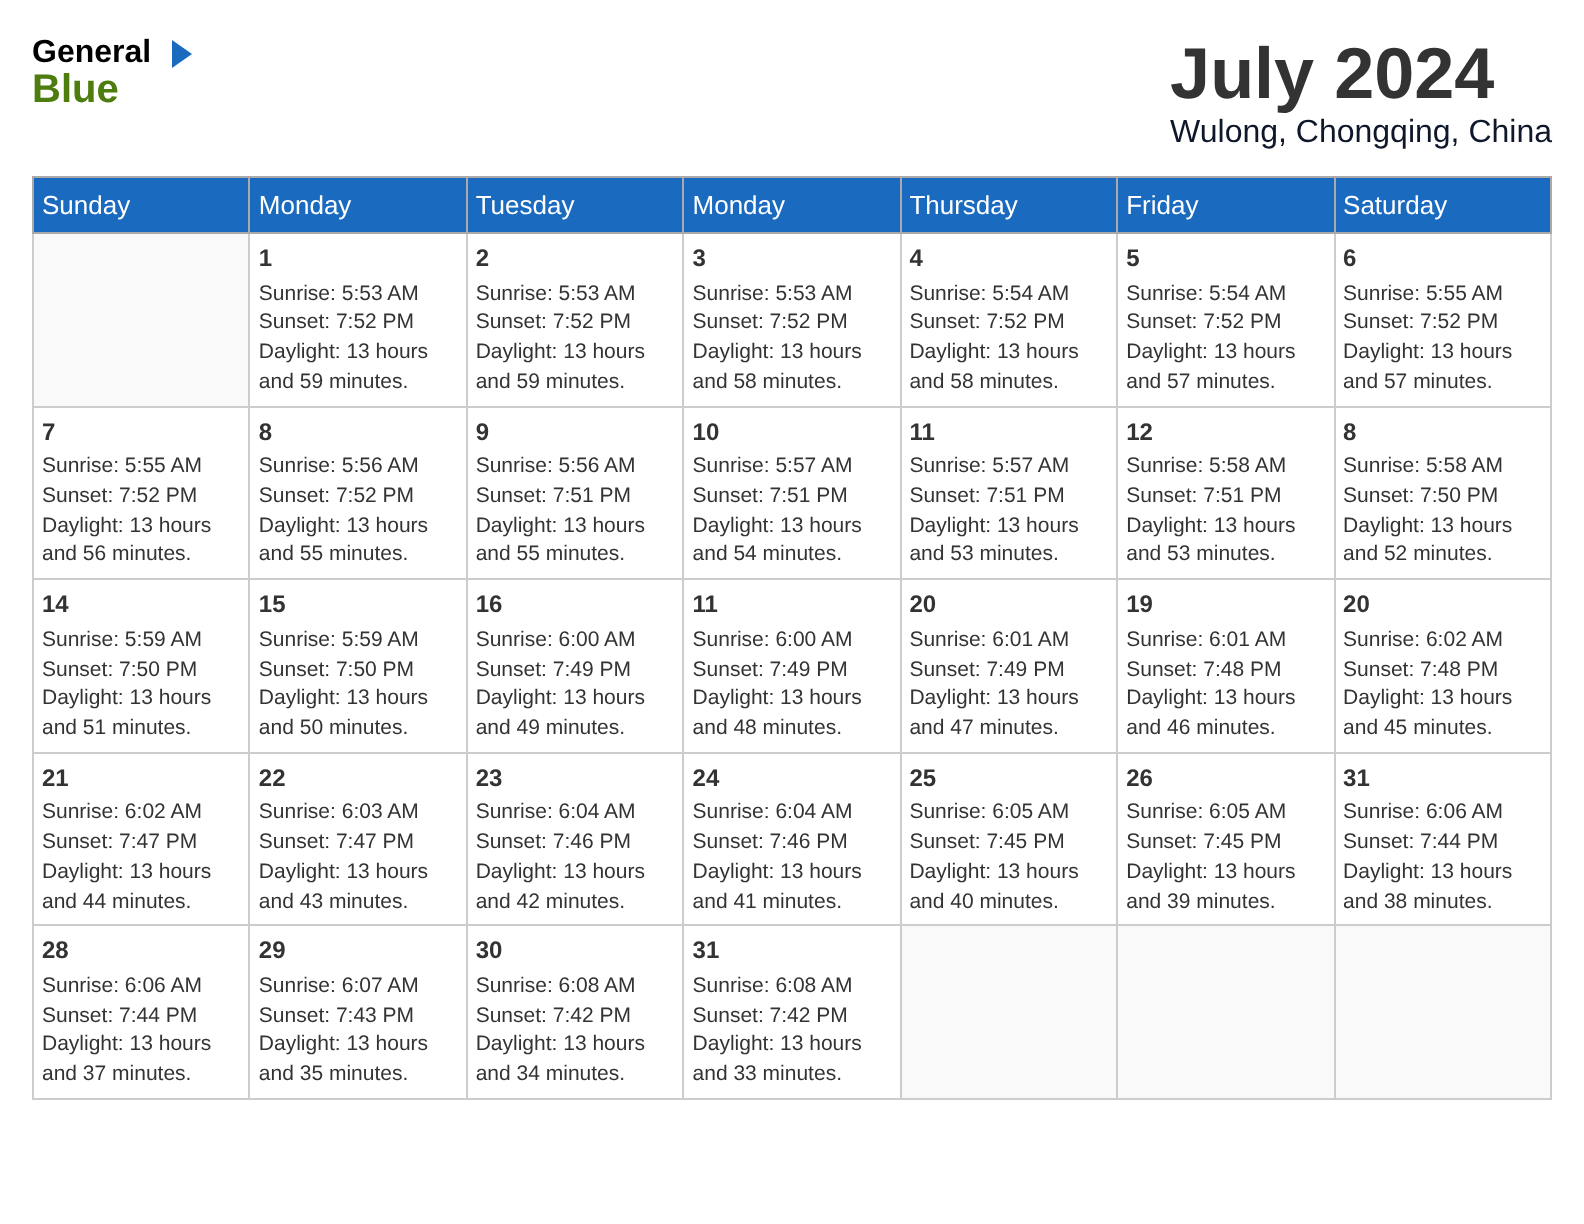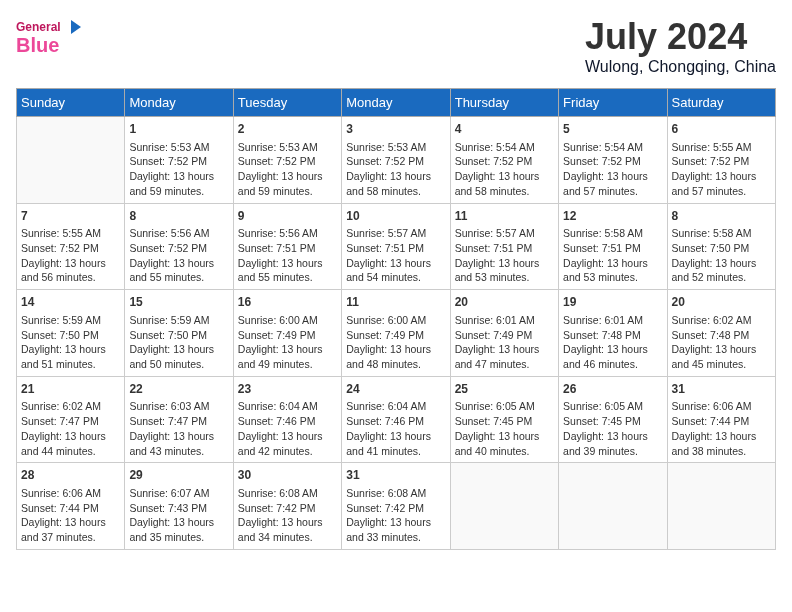--- a/index.html
+++ b/index.html
@@ -74,26 +74,26 @@
       background: #f9f9f9;
     }
   </style>
 </head>
 <body>
 
 <div>
   <div class="header-area">
     <div class="logo">
       <div style="display:flex;align-items:center;gap:2px;">
-        <span style="font-size:12px;font-weight:bold;color:#be185d;">General</span>
+        <span style="font-size:16px;font-weight:bold;color:#000000;">General</span>
         <svg width="22" height="22" viewBox="0 0 22 22">
           <polygon points="8,4 18,11 8,18" fill="#1a6abf"></polygon>
         </svg>
       </div>
-      <span style="font-size:20px;font-weight:bold;color:#ec4899;margin-top:-4px;">Blue</span>
+      <span style="font-size:20px;font-weight:bold;color:#4d7c0f;margin-top:-4px;">Blue</span>
     </div>
     <div class="title-area">
       <div class="month-year">July 2024</div>
       <div class="location">Wulong, Chongqing, China</div>
     </div>
   </div>
 
   <table>
     <thead>
       <tr>

